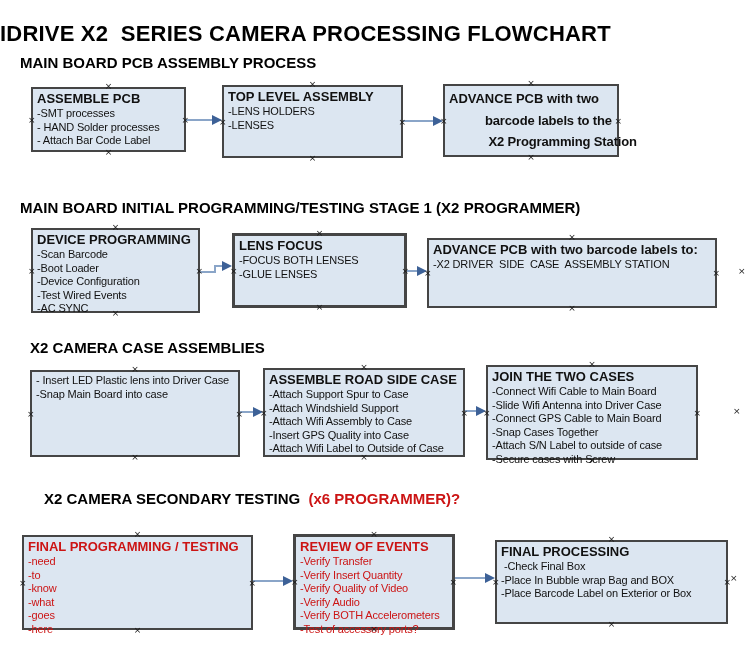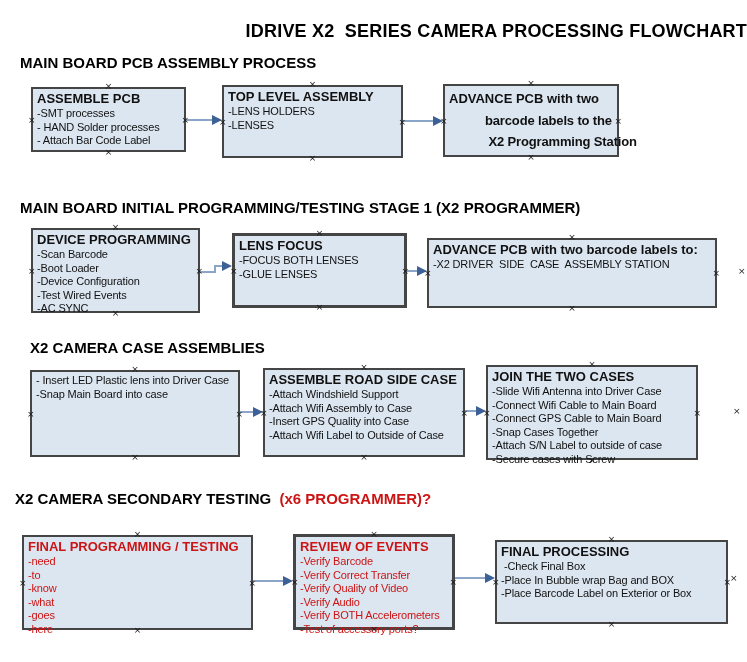--- a/index.html
+++ b/index.html
@@ -1,31 +1,31 @@
 <!DOCTYPE html>
 <html style="--box-fill: #dce6f1; --box-border: #454545; --red: #cc1414; --arrow-line: #8aa5c8; --arrow-head: #3d6197; --marker: #1a1a1a;"><head>
 <meta charset="utf-8">
 <style>
   html,body{margin:0;padding:0;background:#ffffff;}
   #canvas{
     position:relative;width:747px;height:662px;background:#fff;overflow:hidden;
     font-family:"Liberation Sans","DejaVu Sans",sans-serif;color:#111;
   }
   .page-title{
-    position:absolute;top:21px;left:0;width:100%;text-align:right;
-    font-size:18px;font-weight:bold;letter-spacing:.2px;white-space:pre;color:#000;
+    position:absolute;top:21px;left:0;width:100%;text-align:left;
+    font-size:22px;font-weight:bold;letter-spacing:.2px;white-space:pre;color:#000;
   }
   .section-header{
     position:absolute;font-size:15px;font-weight:bold;white-space:pre;color:#000;
   }
   .section-header .red-part{color:var(--red);}
   #h1{left:20px;top:54px;}
   #h2{left:20px;top:199px;}
   #h3{left:30px;top:339px;}
-  #h4{left:15px;top:490px;}
+  #h4{left:44px;top:490px;}
 
   .box{
     position:absolute;background:var(--box-fill);border:2px solid var(--box-border);
     padding:2px 3px 0 4px;box-sizing:border-box;
   }
   .box-title{font-size:13px;line-height:15px;font-weight:bold;white-space:pre;margin-bottom:1px;}
   .item{font-size:11px;line-height:13.5px;white-space:pre;letter-spacing:-0.15px;}
   .all-bold .box-title{line-height:21px;}
   .all-bold .item{font-weight:bold;font-size:13px;line-height:21px;padding-left:36px;}
   .red-box .box-title,.red-box .item{color:var(--red);}
@@ -146,35 +146,36 @@
         <div class="item">-Snap Main Board into case</div>
       </div>
   <span class="cp cp-t">×</span>
       <span class="cp cp-b">×</span>
       <span class="cp cp-l">×</span>
       <span class="cp cp-r">×</span>
     </div>
   <div class="box" id="s3b2">
     <div class="box-title">ASSEMBLE ROAD SIDE CASE</div>
     <div class="box-items">
+        <div class="item">-Attach Support Spur to Case</div>
         <div class="item">-Attach Windshield Support</div>
         <div class="item">-Attach Wifi Assembly to Case</div>
         <div class="item">-Insert GPS Quality into Case</div>
         <div class="item">-Attach Wifi Label to Outside of Case</div>
       </div>
   <span class="cp cp-t">×</span>
       <span class="cp cp-b">×</span>
       <span class="cp cp-l">×</span>
       <span class="cp cp-r">×</span>
     </div>
   <div class="box" id="s3b3">
     <div class="box-title">JOIN THE TWO CASES</div>
     <div class="box-items">
+        <div class="item">-Connect Wifi Cable to Main Board</div>
         <div class="item">-Slide Wifi Antenna into Driver Case</div>
-        <div class="item">-Connect Wifi Cable to Main Board</div>
         <div class="item">-Connect GPS Cable to Main Board</div>
         <div class="item">-Snap Cases Together</div>
         <div class="item">-Attach S/N Label to outside of case</div>
         <div class="item">-Secure cases with Screw</div>
       </div>
   <span class="cp cp-t">×</span>
       <span class="cp cp-b">×</span>
       <span class="cp cp-l">×</span>
       <span class="cp cp-r">×</span>
     </div>
@@ -190,22 +191,22 @@
         <div class="item">-here</div>
       </div>
   <span class="cp cp-t">×</span>
       <span class="cp cp-b">×</span>
       <span class="cp cp-l">×</span>
       <span class="cp cp-r">×</span>
     </div>
   <div class="box red-box" id="s4b2">
     <div class="box-title">REVIEW OF EVENTS</div>
     <div class="box-items">
-        <div class="item">-Verify Barcode</div>
-        <div class="item">-Verify Correct Transfer</div>
+        <div class="item">-Verify Transfer</div>
+        <div class="item">-Verify Insert Quantity</div>
         <div class="item">-Verify Quality of Video</div>
         <div class="item">-Verify Audio</div>
         <div class="item">-Verify BOTH Accelerometers</div>
         <div class="item">-Test of accessory ports?</div>
       </div>
   <span class="cp cp-t">×</span>
       <span class="cp cp-b">×</span>
       <span class="cp cp-l">×</span>
       <span class="cp cp-r">×</span>
     </div>

